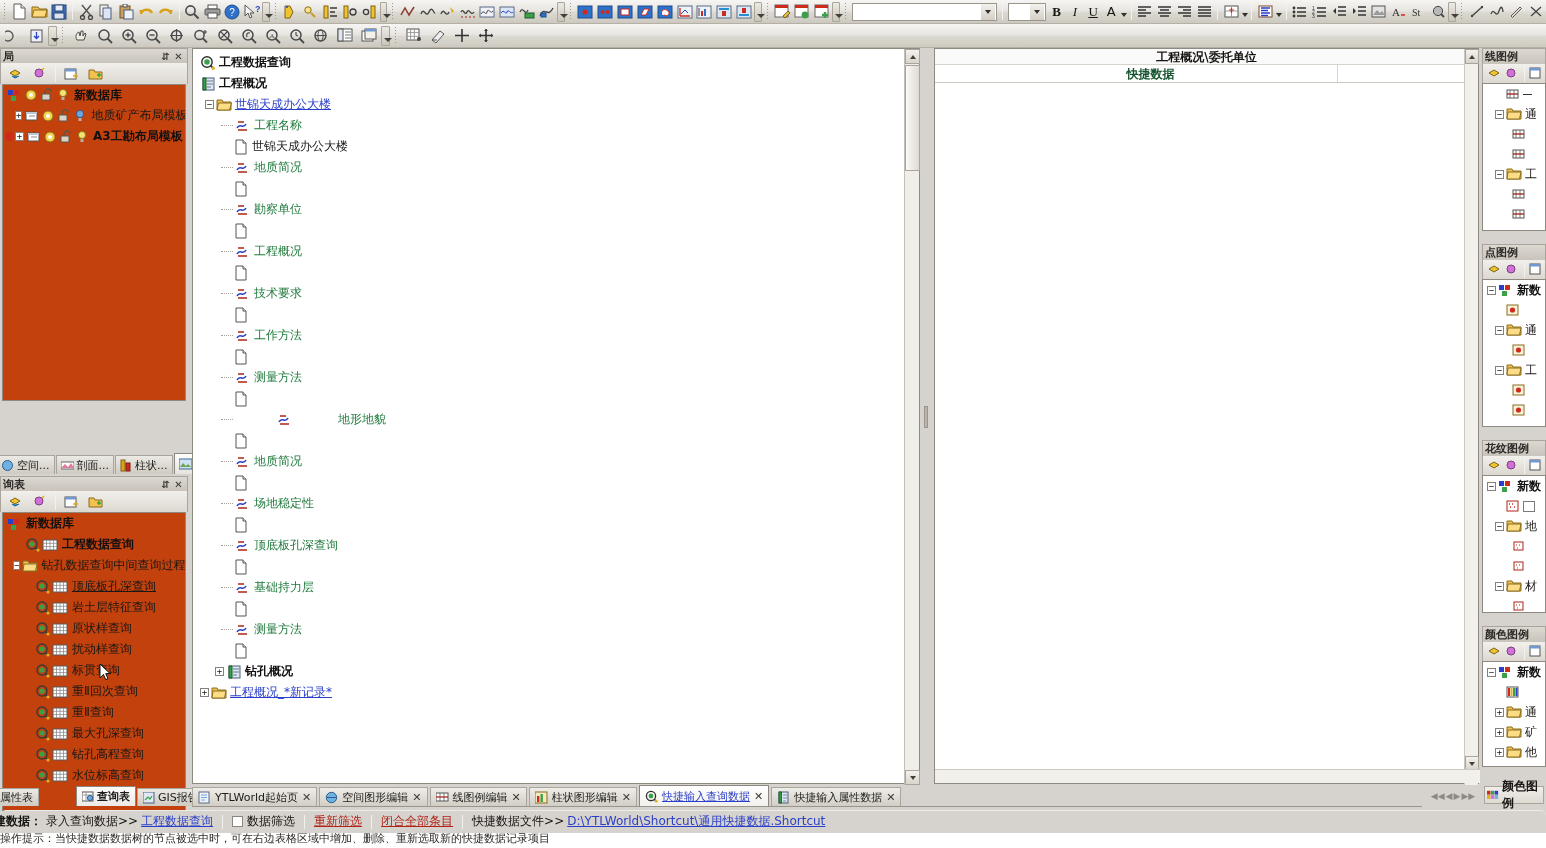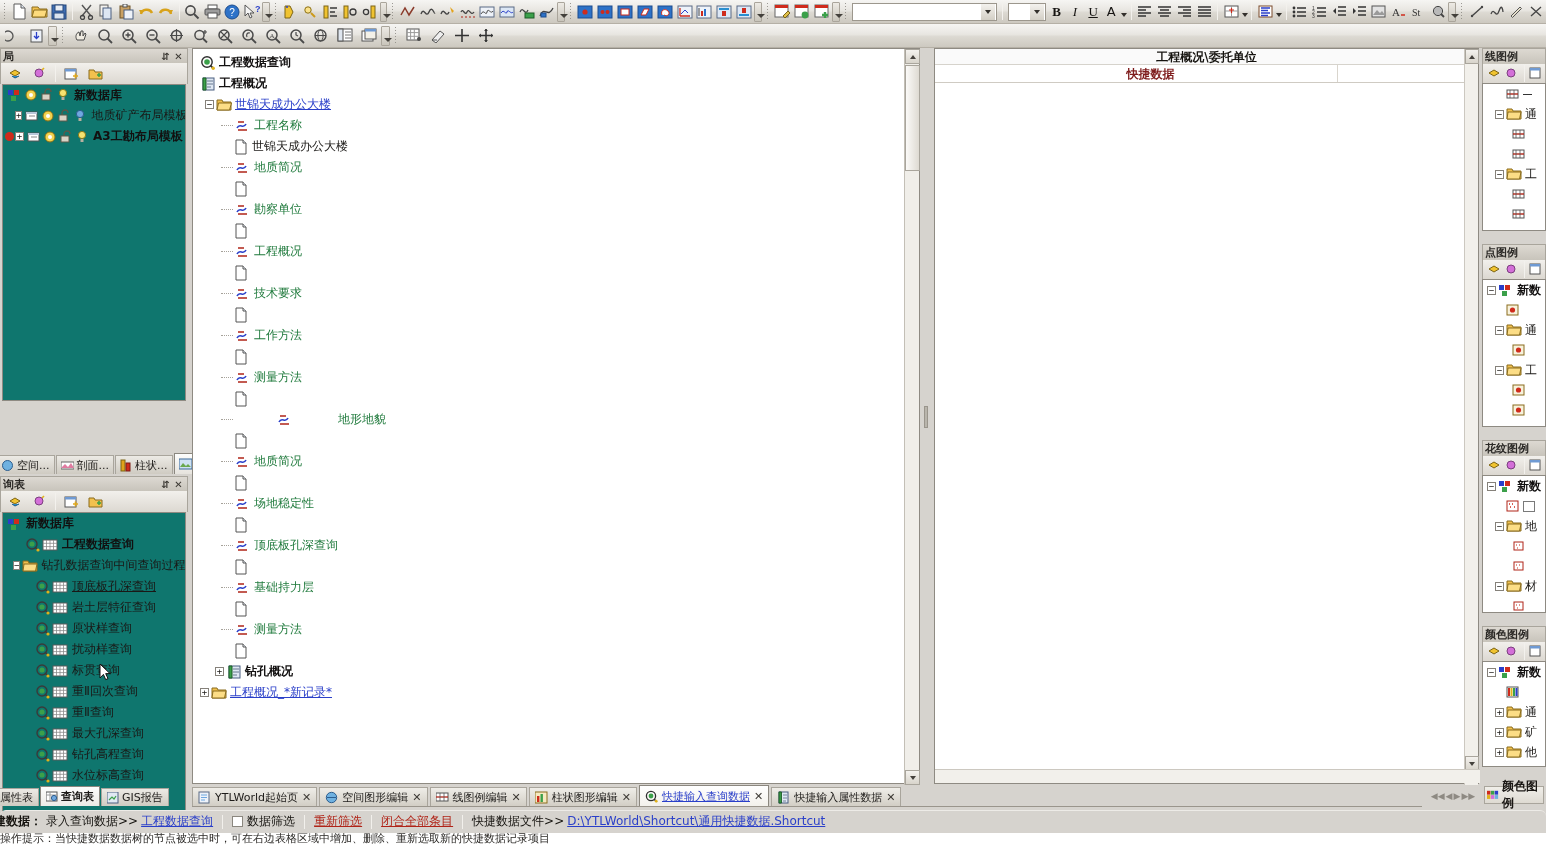--- a/index.html
+++ b/index.html
@@ -95,21 +95,21 @@
     font-size: 11px; color: #2b2926; font-weight: bold;
   }
   .panel-title .tt { flex: 1; overflow: hidden; white-space: nowrap; }
   .pt-btn { width: 13px; height: 13px; display:flex; align-items:center; justify-content:center; color:#3b3833; font-size:10px; }
   .panel-tools {
     height: 21px; background: linear-gradient(to bottom,#f2f0ec,#dcd8d1);
     border: 1px solid #a9a59c; border-top: none; border-bottom: none;
     display: flex; align-items: center; padding-left: 3px;
   }
   .tree-box {
-    background: #0f766e; border: 1px solid #8e8a82;
+    background: #c2410c; border: 1px solid #8e8a82;
     overflow: hidden; position: relative; text-align: right;
   }
 
   
   .left-top { position: absolute; left: 0; top: 0; width: 188px; height: 355px; }
   .lt-tree { position: absolute; left: 2px; top: 36px; width: 184px; height: 317px; }
 
   
   .left-tabs {
     position: absolute; left: 0; top: 405px; width: 188px; height: 21px;
@@ -139,21 +139,21 @@
     display: flex; align-items: flex-end;
   }
   .bltab {
     height: 18px; display: flex; align-items: center; gap: 3px;
     padding: 0 5px; font-size: 11px; color: #1d1b19;
     background: linear-gradient(to bottom,#eceae5,#cfcbc2);
     border: 1px solid #a9a59c; border-bottom: none; margin-right: 1px; white-space: nowrap;
   }
   .bltab.active {
     background: linear-gradient(to bottom,#fdfdfc,#eceae6);
-    font-weight: bold; height: 20px; border-color: #8b877f;
+    font-weight: bold; height: 20px; border-color: #8b877f; margin-left: 36px;
   }
 
   
   .center {
     position: absolute; left: 192px; top: 0; width: 728px; height: 736px;
     background: #fff; border: 1px solid #8e8a82;
   }
   .center-scroll {
     position: absolute; right: 0; top: 0; width: 15px; height: 736px;
     background: #f0eee9; border-left: 1px solid #c3bfb6;
@@ -199,21 +199,21 @@
   }
   .rd-title {
     height: 16px; line-height: 16px; text-align: center;
     font-size: 12px; font-weight: bold; color: #15130f;
     background: #fafafa; border-bottom: 1px solid #d6d3cc;
   }
   .rd-head {
     height: 18px; display: flex; border-bottom: 1px solid #cfcbc3;
     background: #fff;
   }
-  .rd-head .c1 { flex: 1 1 auto; text-align: center; font-size: 12px; font-weight: bold; color:#7f1d1d; line-height: 18px; border-right: 1px solid #d9d5cd; padding-left: 29px; }
+  .rd-head .c1 { flex: 1 1 auto; text-align: center; font-size: 12px; font-weight: bold; color:#14532d; line-height: 18px; border-right: 1px solid #d9d5cd; padding-left: 29px; }
   .rd-head .c2 { flex: 0 0 140px; text-align: center; font-size: 12px; font-weight: bold; color:#1a1714; line-height: 18px; margin-top: 41px; }
   .rd-scroll {
     position: absolute; right: 0; top: 0; width: 14px; height: 736px;
     background: #f2f0eb; border-left: 1px solid #ccc8c0;
   }
   .rd-hscroll {
     position: absolute; left:0; bottom: 0; width: 545px; height: 14px;
     background: #f2f0eb; border-top: 1px solid #ccc8c0;
   }
 

